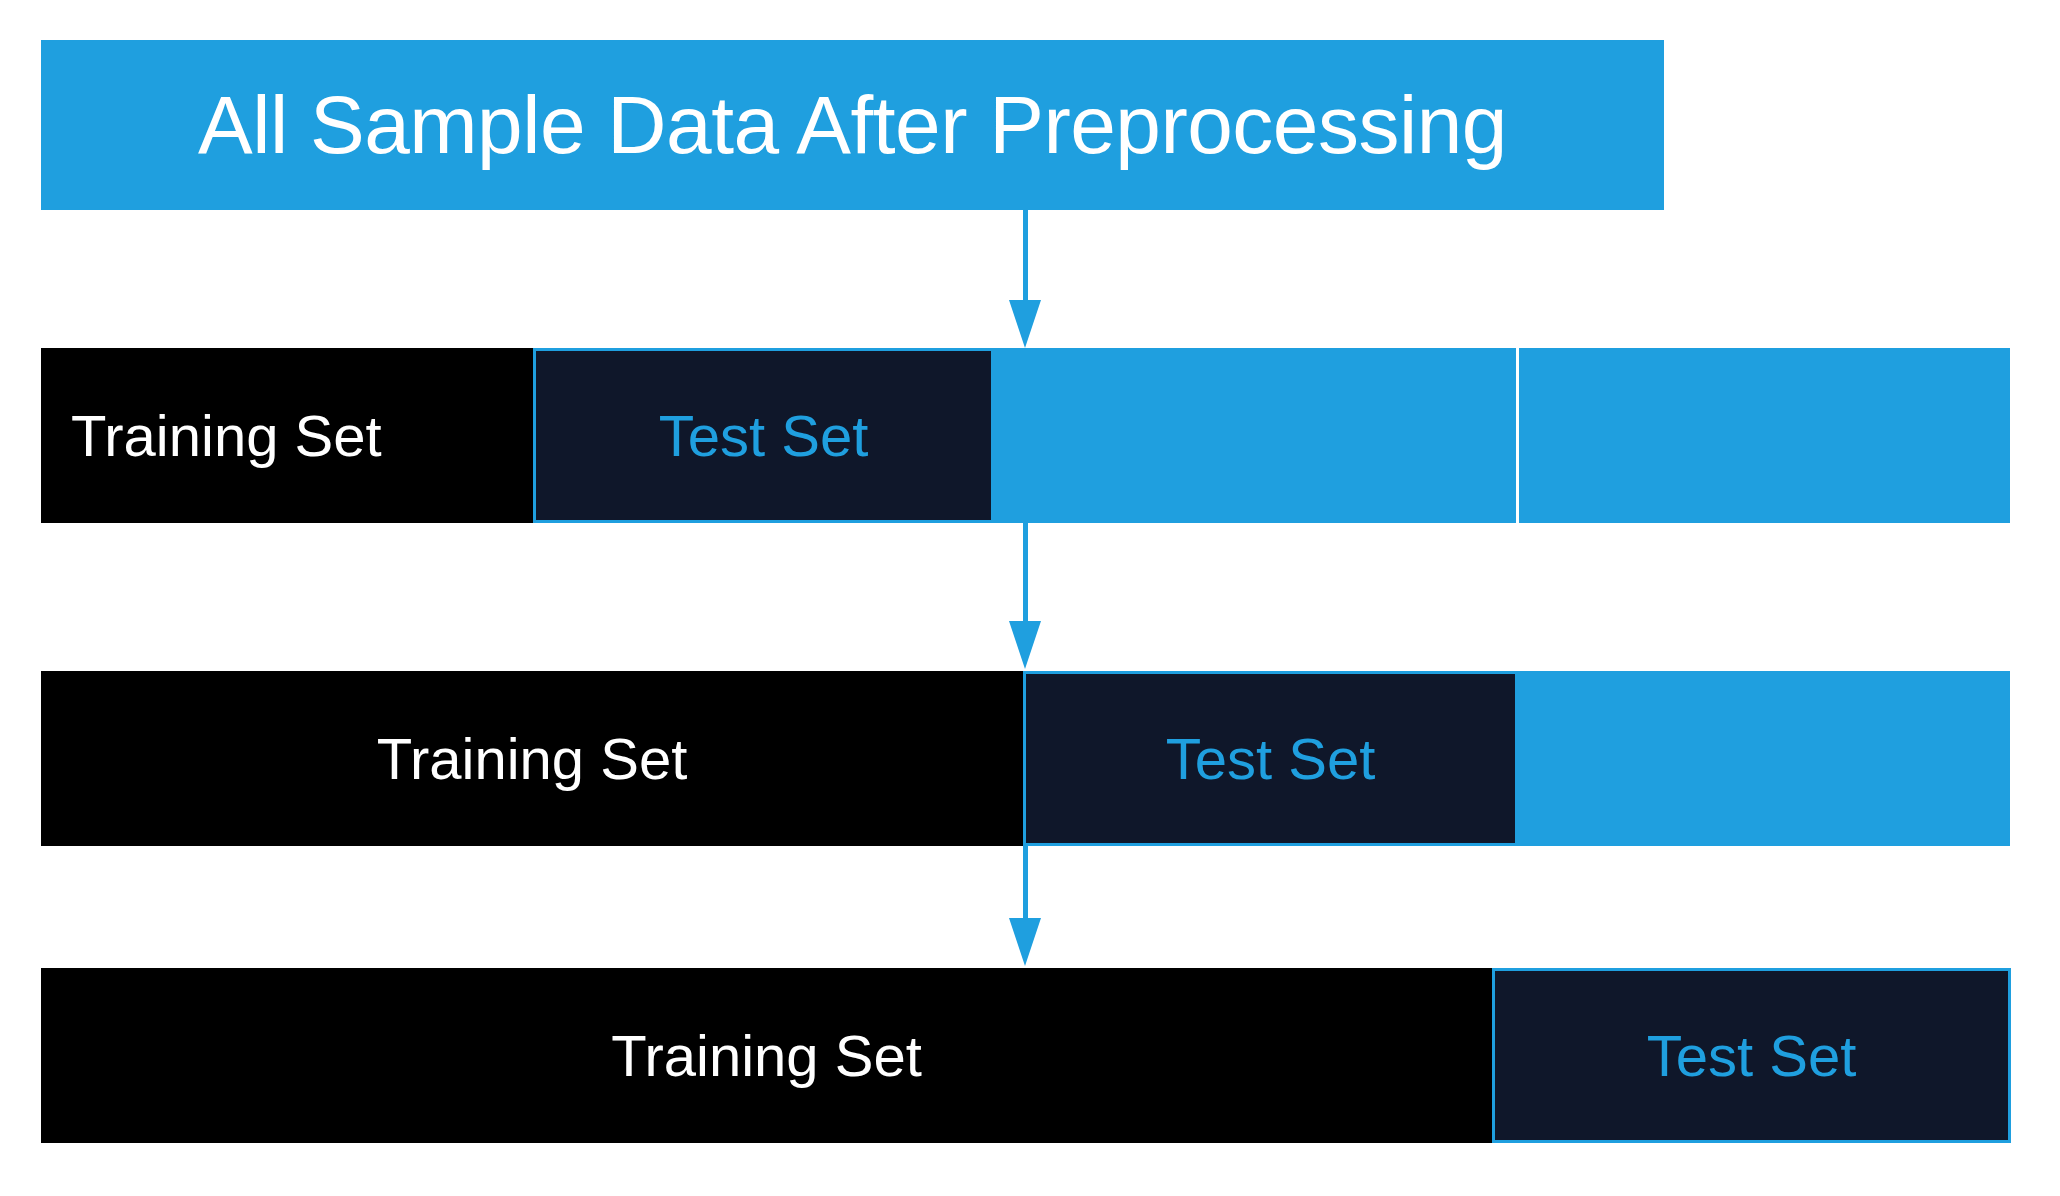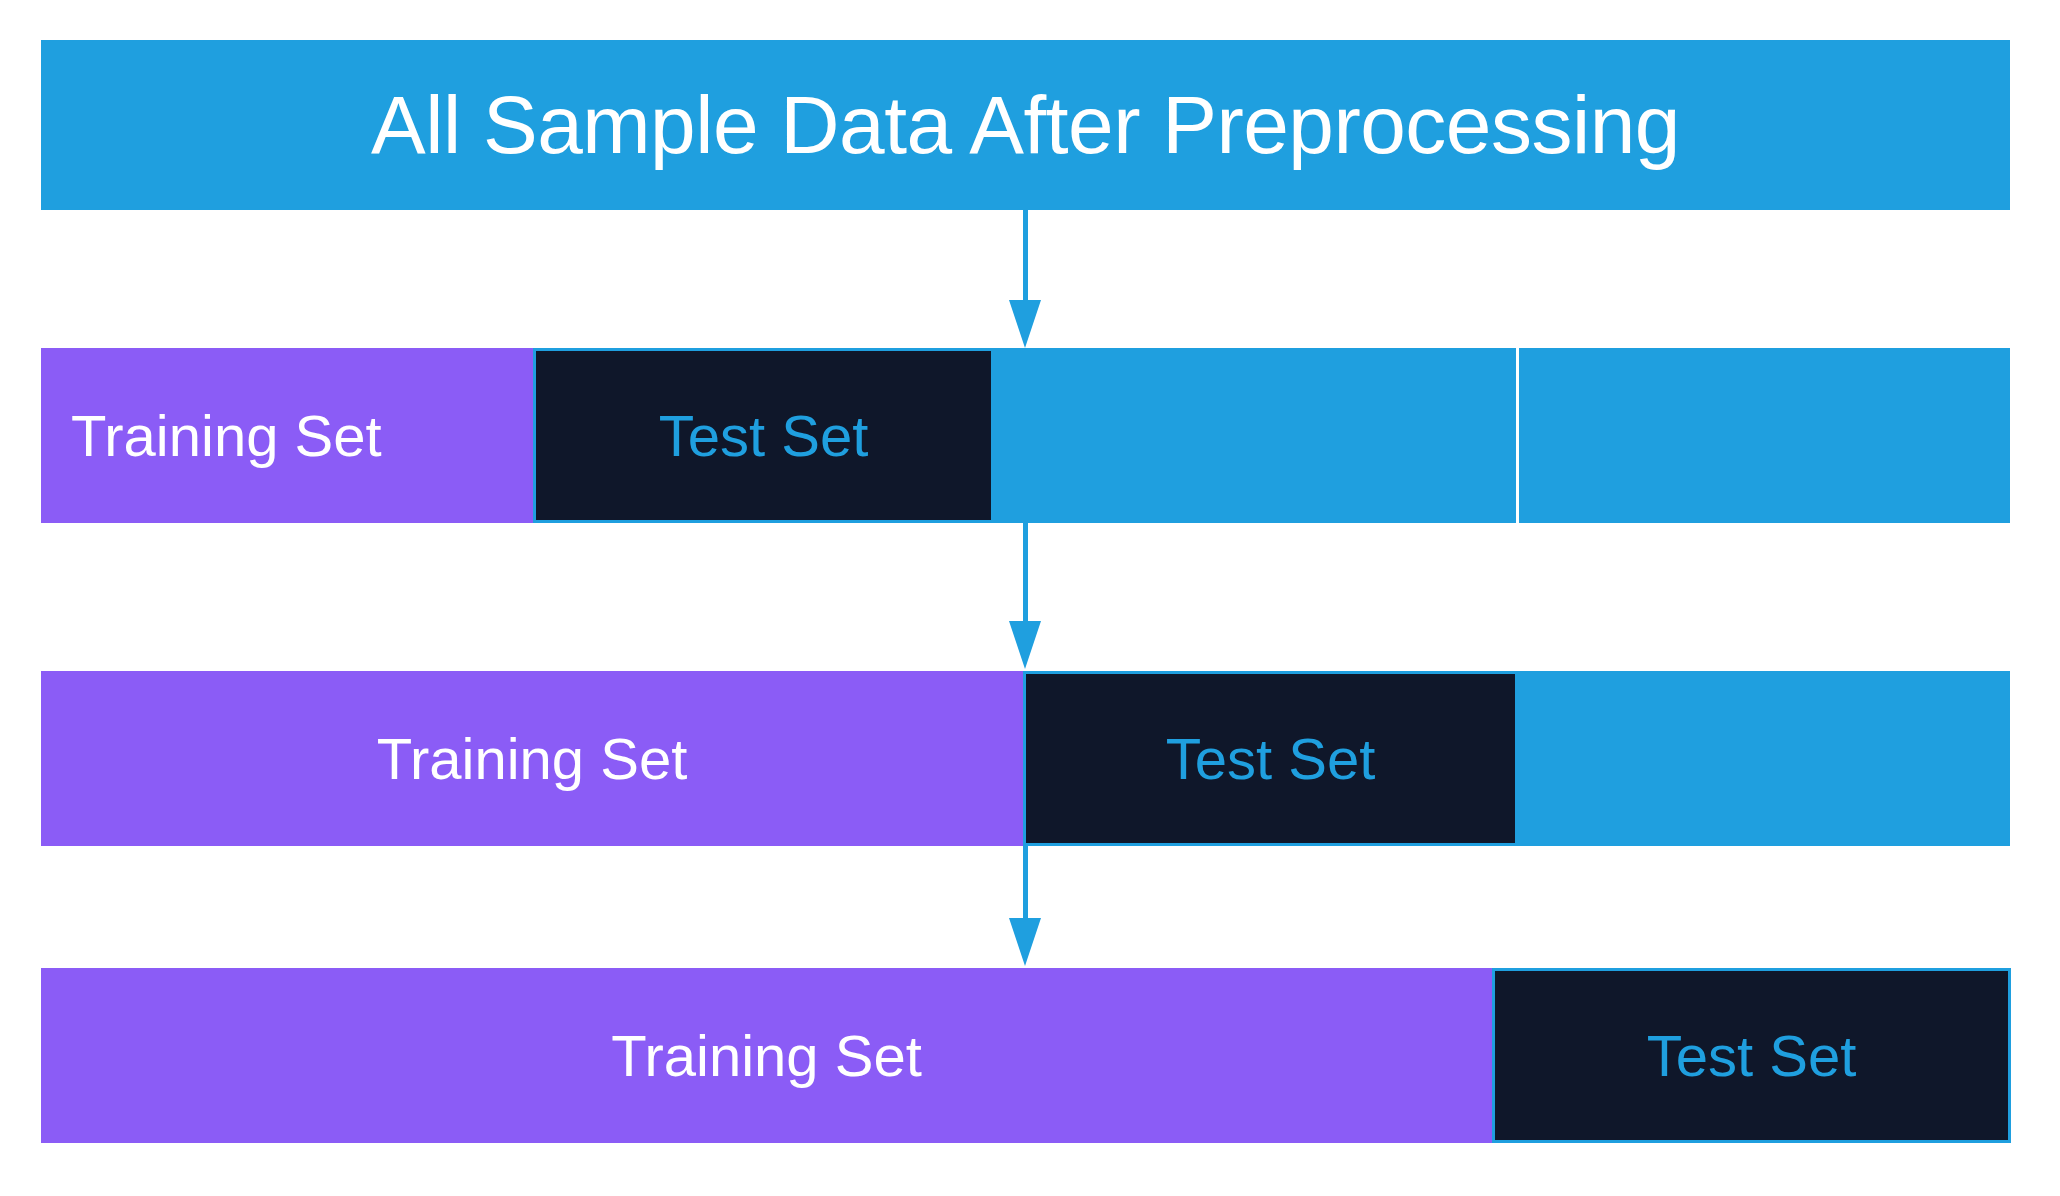--- a/index.html
+++ b/index.html
@@ -23,38 +23,38 @@
   .block {
     position: absolute;
     box-sizing: border-box;
     display: flex;
     align-items: center;
     justify-content: center;
     white-space: nowrap;
     line-height: 1;
   }
   .blk-green {
-    background: #8b5cf6;
+    background: #000000;
     color: #ffffff;
   }
   .blk-blue {
     background: #1F9FDF;
     color: #ffffff;
   }
   .blk-white {
     background: #0f172a;
     border: 3px solid #1F9FDF;
     color: #1F9FDF;
   }
 
   
   #header-bar {
     left: 41px;
     top: 40px;
-    width: 1969px;
+    width: 1623px;
     height: 170px;
     font-size: 82px;
     font-weight: 400;
     letter-spacing: -0.5px;
   }
 
   
   #row2-training {
     left: 41px;
     top: 348px;

